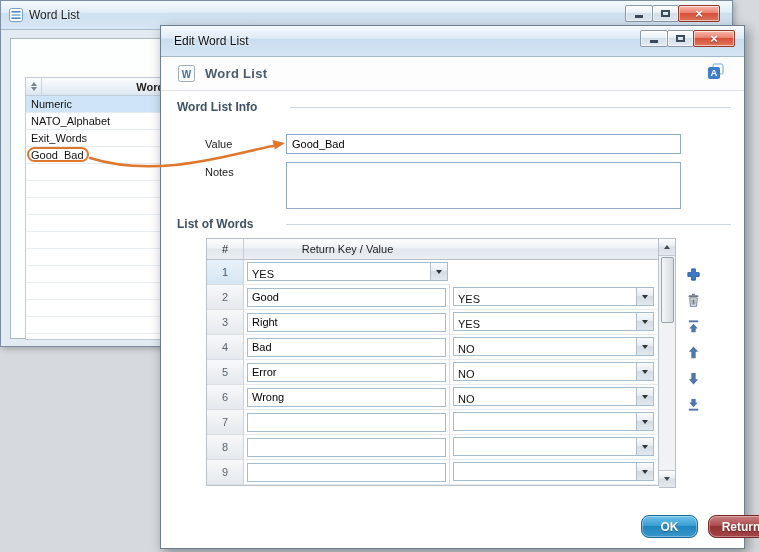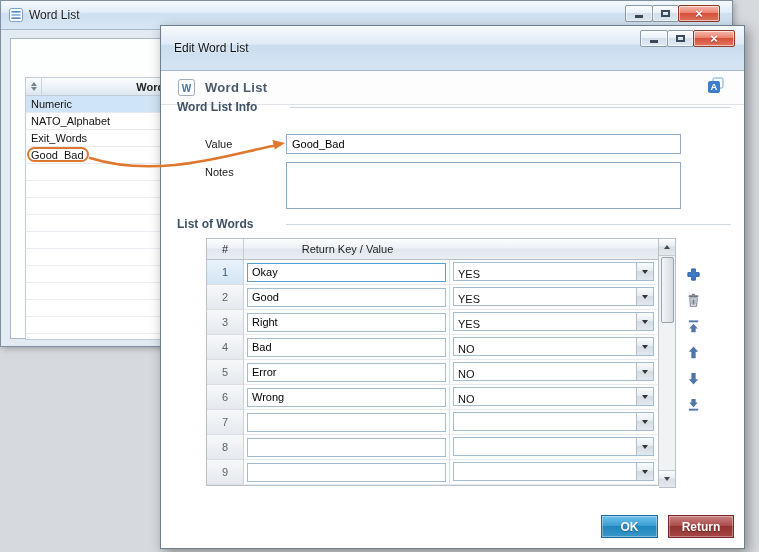--- a/index.html
+++ b/index.html
@@ -43,21 +43,21 @@
   .bg-row.selected { background:#cfe5f7; }
   .annotation-ring { position:absolute; left:1px; top:0px; width:62px; height:15px;
     border:2px solid #e0772f; border-radius:8px; pointer-events:none; }
   .empty-rows { height:176px; border-left:1px solid #bfcbd7; border-right:1px solid #bfcbd7;
     border-bottom:1px solid #bfcbd7;
     background:repeating-linear-gradient(to bottom,#ffffff 0 16px,#e9eef3 16px 17px); }
 
   
   .dialog { position:absolute; left:160px; top:25px; width:585px; height:524px;
     background:#fff; border:1px solid #6e7e8e; box-shadow:3px 4px 12px rgba(0,0,0,.38); z-index:10; }
-  .dlg-titlebar { position:relative; height:45px;
+  .dlg-titlebar { position:relative; height:31px;
     background:linear-gradient(180deg,#f6fafd 0%,#e0ebf6 40%,#c9ddef 45%,#d6e5f3 100%);
     border-bottom:1px solid #a4b8cc; display:flex; align-items:center; padding-left:13px; }
   .dlg-title { font-size:12px; color:#101010; text-shadow:0 0 3px #fff; }
   .dlg-controls { position:absolute; top:4px; right:9px; display:flex; }
   .dlg-header { height:34px; display:flex; align-items:center; padding:0 17px;
     background:#fdfdfe; border-bottom:1px solid #dfe3e7; }
   .dlg-header-title { font-size:13px; font-weight:bold; color:#4a5b6c; margin-left:10px; letter-spacing:.3px; }
   .lang-icon-wrap { margin-left:auto; }
 
   .group-row { position:absolute; left:16px; right:13px; display:flex; align-items:center; height:14px;gap:23px; }
@@ -104,24 +104,24 @@
   .sb-btn.down { border-bottom:none; border-top:1px solid #c2cad2; margin-top:auto; }
   .tri-up { width:0; height:0; border-left:3.5px solid transparent; border-right:3.5px solid transparent; border-bottom:4px solid #3f4953; }
   .tri-dn { width:0; height:0; border-left:3.5px solid transparent; border-right:3.5px solid transparent; border-top:4px solid #3f4953; }
   .sb-thumb { width:13px; height:66px; margin:1px auto 0;
     background:linear-gradient(90deg,#f4f6f8,#d6dbe0); border:1px solid #9aa4ae; border-radius:2px; }
 
   .side-tools { position:absolute; left:523px; top:240px; width:18px;
     display:flex; flex-direction:column; gap:10px; align-items:center; }
   .tool { width:16px; height:16px; display:flex; align-items:center; justify-content:center; cursor:default; }
 
-  .dlg-btn { position:absolute; top:489px; height:23px; border-radius:0; color:#fff;
+  .dlg-btn { position:absolute; top:489px; height:23px; border-radius:8px; color:#fff;
     font-size:12px; font-weight:bold; display:flex; align-items:center; justify-content:center;
     text-shadow:0 1px 1px rgba(0,0,0,.35); cursor:default;
-    box-shadow:inset 0 0 0 1px rgba(255,255,255,.35); }
+    box-shadow:inset 0 0 0 1px rgba(255,255,255,.35);margin-left:40px; }
   .btn-ok { left:440px; width:57px; border:1px solid #1a6a9a;
     background:linear-gradient(180deg,#6fc2e9 0%,#3d9fd3 45%,#1f86be 50%,#3a97c9 100%); }
   .btn-cancel { left:507px; width:66px; border:1px solid #7a2626;
     background:linear-gradient(180deg,#c98080 0%,#ad4d4d 45%,#943131 50%,#a54545 100%); }
 
   .arrow-overlay { position:absolute; left:0; top:0; z-index:40; pointer-events:none; }
 </style>
 </head>
 <body>
 
@@ -224,21 +224,20 @@
 
     <div class="wtable">
       <div class="wt-header">
         <div class="wt-h c-num">#</div>
         <div class="wt-h c-val">Return Key / Value</div>
       </div>
       <div class="wt-body">
 
         <div class="wt-row first">
           <div class="wt-num">1</div>
-          <div class="wt-word"><input class="word-input" value="Okay" style=""></div>
           <div class="wt-val">
             <div class="combo">
               <span class="combo-text">YES</span>
               <span class="combo-btn">
                   <i class="tri"></i>
                 </span>
             </div>
           </div>
         </div>
 

